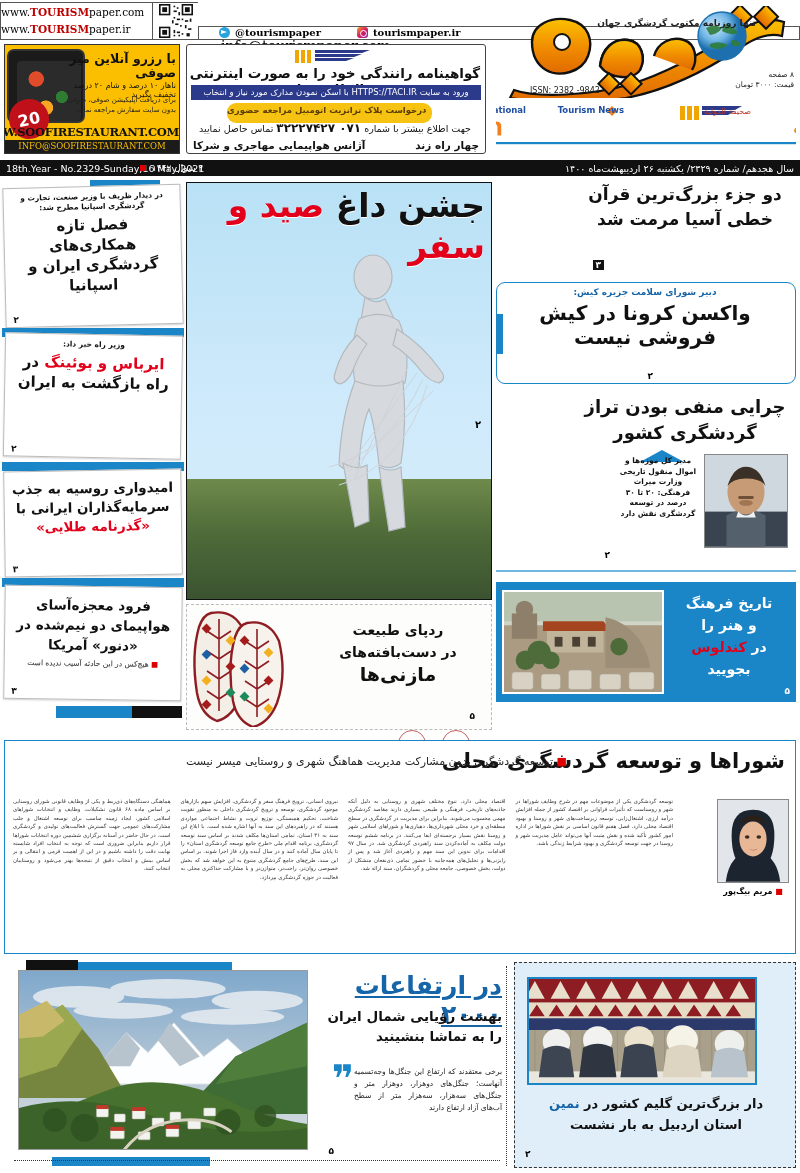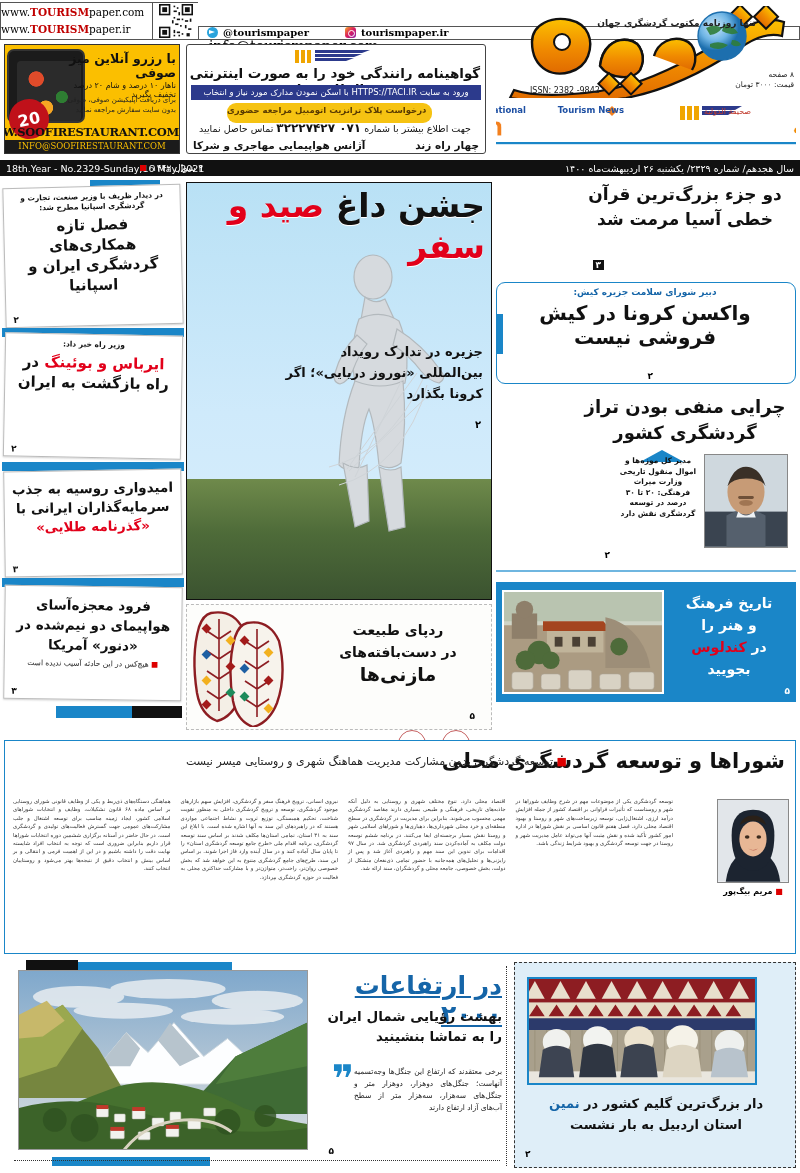--- a/index.html
+++ b/index.html
@@ -11,21 +11,21 @@
   }
   .page { position: relative; width: 800px; height: 1173px; background:#fff; }
 
   
   .topstrip { position:absolute; left:0; top:2px; width:800px; height:38px; display:flex; direction:ltr; }
   .web-urls { width:152px; border:1px solid #555; border-right:none; display:flex; flex-direction:column; justify-content:center; }
   .web-urls div { font-family:"DejaVu Serif","Liberation Serif",serif; font-size:10.5px; line-height:17px; white-space:nowrap; }
   .web-urls b { color:#c00000; font-weight:bold; }
   .qr-cell { width:46px; border:1px solid #555; border-right:none; display:flex; align-items:center; justify-content:center; }
   .qr { width:34px; height:34px; }
-  .social-cell { flex:1; border:1px solid #555; display:flex; flex-direction:column; justify-content:space-between; padding-left:8px;margin-top:24px; }
+  .social-cell { flex:1; border:1px solid #555; display:flex; flex-direction:column; justify-content:space-between; padding-left:20px;margin-top:24px; }
   .social-row { display:flex; align-items:center; gap:5px; height:17px; }
   .social-row.second { padding-left:2px; }
   .ico-circ { width:11px; height:11px; border-radius:50%; background:#29a3dc; display:inline-block; position:relative; }
   .ico-circ::after{content:"";position:absolute;left:2px;top:3px;width:0;height:0;border-left:6px solid #fff;border-top:2.5px solid transparent;border-bottom:2.5px solid transparent;}
   .ico-sq { width:11px; height:11px; border-radius:3px; background:linear-gradient(135deg,#f9a825,#d81b60,#8e24aa); display:inline-block; position:relative;}
   .ico-sq::after{content:"";position:absolute;left:3px;top:3px;width:5px;height:5px;border:1.2px solid #fff;border-radius:50%;}
   .social-row span.t { font-family:"DejaVu Serif","Liberation Serif",serif; font-size:10px; font-weight:bold; }
   .email-t { font-family:"DejaVu Serif","Liberation Serif",serif; font-size:14px; }
 
   
@@ -398,21 +398,20 @@
       <g fill="none" stroke="#cfd4d8" stroke-width="1">
         <path d="M116 136 q-16 36 -44 62 q-24 20 -50 26"></path>
         <path d="M120 142 q-10 40 -36 68 q-22 24 -52 32"></path>
         <path d="M110 130 l-70 96 M126 148 l-84 80 M100 126 l-52 108"></path>
       </g>
     </svg>
     <div class="main-h">
       <span>جشن داغ</span>
       <span class="red">صید و سفر</span><br>
     </div>
-    <div class="main-sub">جزیره در تدارک رویداد بین‌المللی «نوروز دریایی»؛ اگر کرونا بگذارد</div>
     <div class="main-pg">۲</div>
   </div>
 
   <div class="rightcol">
 
     <div class="r-brief1">دو جزء بزرگ‌ترین قرآن خطی آسیا مرمت شد</div>
     <div class="r-brief1-pg">۳</div>
 
     <div class="kishbox">
       <div class="k-kicker">دبیر شورای سلامت جزیره کیش:</div>

